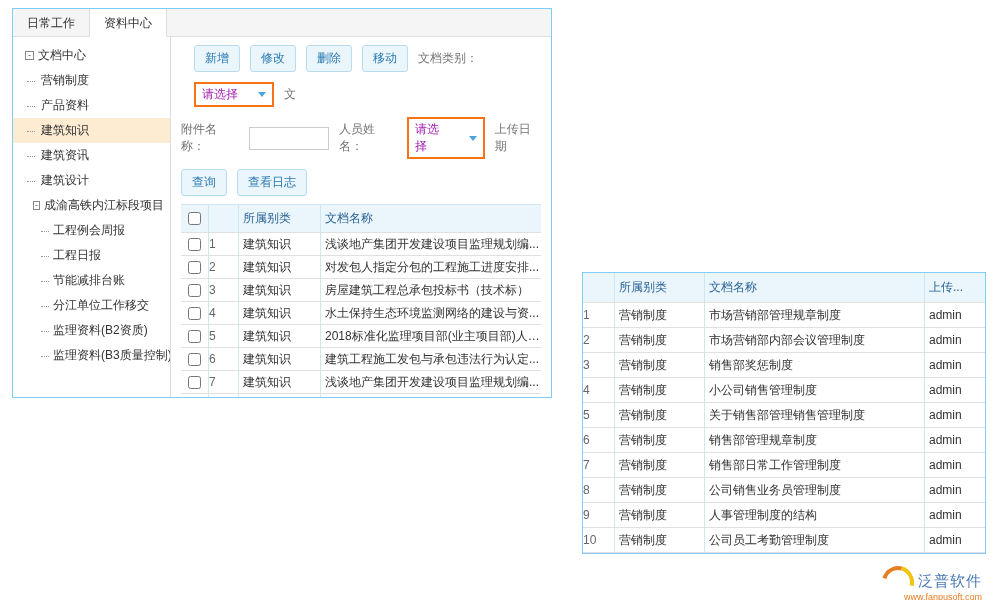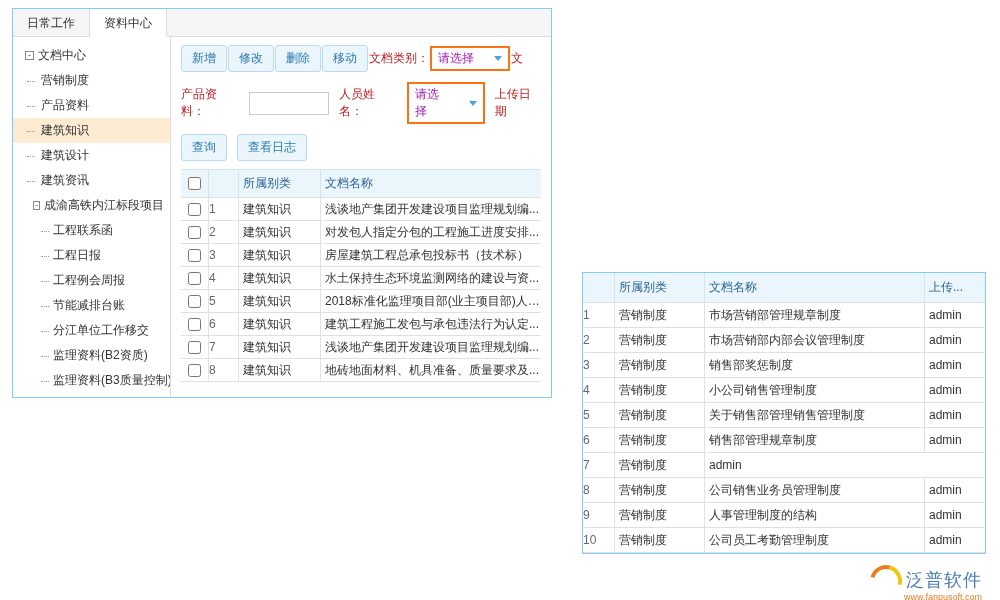--- a/index.html
+++ b/index.html
@@ -11,23 +11,23 @@
 .body-split { display: flex; height: calc(100% - 28px); }
 .tree { width: 158px; border-right: 1px solid #ddd; padding: 6px 0; overflow: hidden; }
 .tree-node { padding: 4px 6px 4px 12px; white-space: nowrap; cursor: pointer; display: flex; align-items: center; gap: 4px; }
 .tree-node.root { font-weight: 500; }
 .tree-child { padding-left: 28px; position: relative; }
 .tree-child::before { content: ""; position: absolute; left: 14px; top: 50%; width: 8px; border-top: 1px dotted #999; }
 .tree-child.selected { background: #fdecd2; }
 .tree-sub { padding-left: 40px; position: relative; }
 .tree-sub::before { content: ""; position: absolute; left: 28px; top: 50%; width: 8px; border-top: 1px dotted #999; }
 .content { flex: 1; padding: 8px 10px; overflow: hidden; }
-.toolbar { display: flex; align-items: center; gap: 1px; margin-bottom: 10px; flex-wrap: wrap; }
+.toolbar { display: flex; align-items: center; gap: 10px; margin-bottom: 10px; flex-wrap: wrap; margin-left: 13px; }
 .btn { padding: 4px 10px; border: 1px solid #b7dcf0; background: #eaf5fc; color: #2a7ab0; border-radius: 3px; cursor: pointer; }
-.lbl { color: #b91c1c; }
+.lbl { color: #737373; }
 .select { display: inline-flex; align-items: center; border: 2px solid #f97316; padding: 2px 6px; gap: 20px; min-width: 70px; cursor: pointer; color: #a21caf; }
 .caret-down { width: 0; height: 0; border-left: 4px solid transparent; border-right: 4px solid transparent; border-top: 5px solid #4aa3dd; }
 .input { border: 1px solid #ccc; padding: 3px 4px; width: 80px; }
 .row2 { display: flex; align-items: center; gap: 10px; margin-bottom: 10px; }
 .row3 { display: flex; gap: 10px; margin-bottom: 8px; text-align: center; }
 .grid { border-top: 1px solid #d0e6f3; }
 .grid-header, .grid-row { display: flex; border-bottom: 1px solid #e0e0e0; align-items: center; }
 .grid-header { background: #eaf5fc; height: 28px; font-weight: 500; color: #2a6496; }
 .grid-row { height: 23px; }
 .col-chk { width: 28px; display: flex; justify-content: center; }
@@ -42,71 +42,70 @@
 .grid2-header { background: #eaf5fc; height: 30px; font-weight: 500; color: #2a6496; }
 .grid2-row { height: 25px; }
 .c2-idx { width: 32px; text-align: center; color: #666; }
 .c2-cat { width: 90px; padding-left: 4px; }
 .c2-name { flex: 1; padding-left: 4px; white-space: nowrap; overflow: hidden; }
 .c2-up { width: 60px; padding-left: 4px; }
 
 .logo { position: absolute; right: 18px; bottom: 8px; display: flex; align-items: center; gap: 6px; }
 .logo-swoosh { width: 28px; height: 22px; position: relative; }
 .logo-swoosh::before { content: ""; position: absolute; width: 24px; height: 24px; border: 4px solid transparent; border-top-color: #e67e22; border-right-color: #f1c40f; border-radius: 50%; transform: rotate(-30deg); left: -2px; top: -4px; }
-.logo-text { color: #4a7bb5; font-size: 18px; font-weight: 500; letter-spacing: 1px; }
+.logo-text { color: #4a7bb5; font-size: 15px; font-weight: 500; letter-spacing: 1px; }
 .logo-url { position: absolute; right: 18px; bottom: -2px; font-size: 9px; color: #e67e22; }
 .expander { display:inline-block; width:9px; height:9px; border:1px solid #888; line-height:7px; text-align:center; font-size:9px; color:#555; }
 </style>
 </head>
 <body>
 
 <div class="panel-left">
   <div class="tabs">
     <div class="tab">日常工作</div>
     <div class="tab active">资料中心</div>
   </div>
   <div class="body-split">
     <div class="tree">
       <div class="tree-node root">
         <span class="expander">-</span>
         <span>文档中心</span>
       </div>
       <div class="tree-node tree-child">营销制度</div>
       <div class="tree-node tree-child">产品资料</div>
       <div class="tree-node tree-child selected">建筑知识</div>
+      <div class="tree-node tree-child">建筑资讯</div>
       <div class="tree-node tree-child">建筑设计</div>
-      <div class="tree-node tree-child">建筑资讯</div>
       <div class="tree-node" style="padding-left:20px">
         <span class="expander">-</span>
         <span>成渝高铁内江标段项目</span>
       </div>
-      <div class="tree-node tree-sub">工程联系函</div>
+      <div class="tree-node tree-sub">工程例会周报</div>
       <div class="tree-node tree-sub">工程日报</div>
-      <div class="tree-node tree-sub">工程例会周报</div>
       <div class="tree-node tree-sub">节能减排台账</div>
       <div class="tree-node tree-sub">分江单位工作移交</div>
       <div class="tree-node tree-sub">监理资料(B2资质)</div>
       <div class="tree-node tree-sub">监理资料(B3质量控制)</div>
 
     </div>
     <div class="content">
       <div class="toolbar">
         <span class="btn">新增</span>
         <span class="btn">修改</span>
         <span class="btn">删除</span>
         <span class="btn">移动</span>
         <span class="lbl">文档类别：</span>
         <span class="select">
           <span>请选择</span>
           <span class="caret-down"></span>
         </span>
         <span class="lbl">文</span>
       </div>
       <div class="row2">
-        <span class="lbl">产品资料：</span>
+        <span class="lbl">附件名称：</span>
         <input class="input" style="">
         <span class="lbl">人员姓名：</span>
         <span class="select">
           <span>请选择</span>
           <span class="caret-down"></span>
         </span>
         <span class="lbl">上传日期</span>
       </div>
       <div class="row3">
         <span class="btn">查询</span>
@@ -232,20 +231,21 @@
       </div>
       <div class="grid2-row">
         <div class="c2-idx col-sep">6</div>
         <div class="c2-cat col-sep">营销制度</div>
         <div class="c2-name col-sep">销售部管理规章制度</div>
         <div class="c2-up">admin</div>
       </div>
       <div class="grid2-row">
         <div class="c2-idx col-sep">7</div>
         <div class="c2-cat col-sep">营销制度</div>
+        <div class="c2-name col-sep">销售部日常工作管理制度</div>
         <div class="c2-up">admin</div>
       </div>
       <div class="grid2-row">
         <div class="c2-idx col-sep">8</div>
         <div class="c2-cat col-sep">营销制度</div>
         <div class="c2-name col-sep">公司销售业务员管理制度</div>
         <div class="c2-up">admin</div>
       </div>
       <div class="grid2-row">
         <div class="c2-idx col-sep">9</div>

